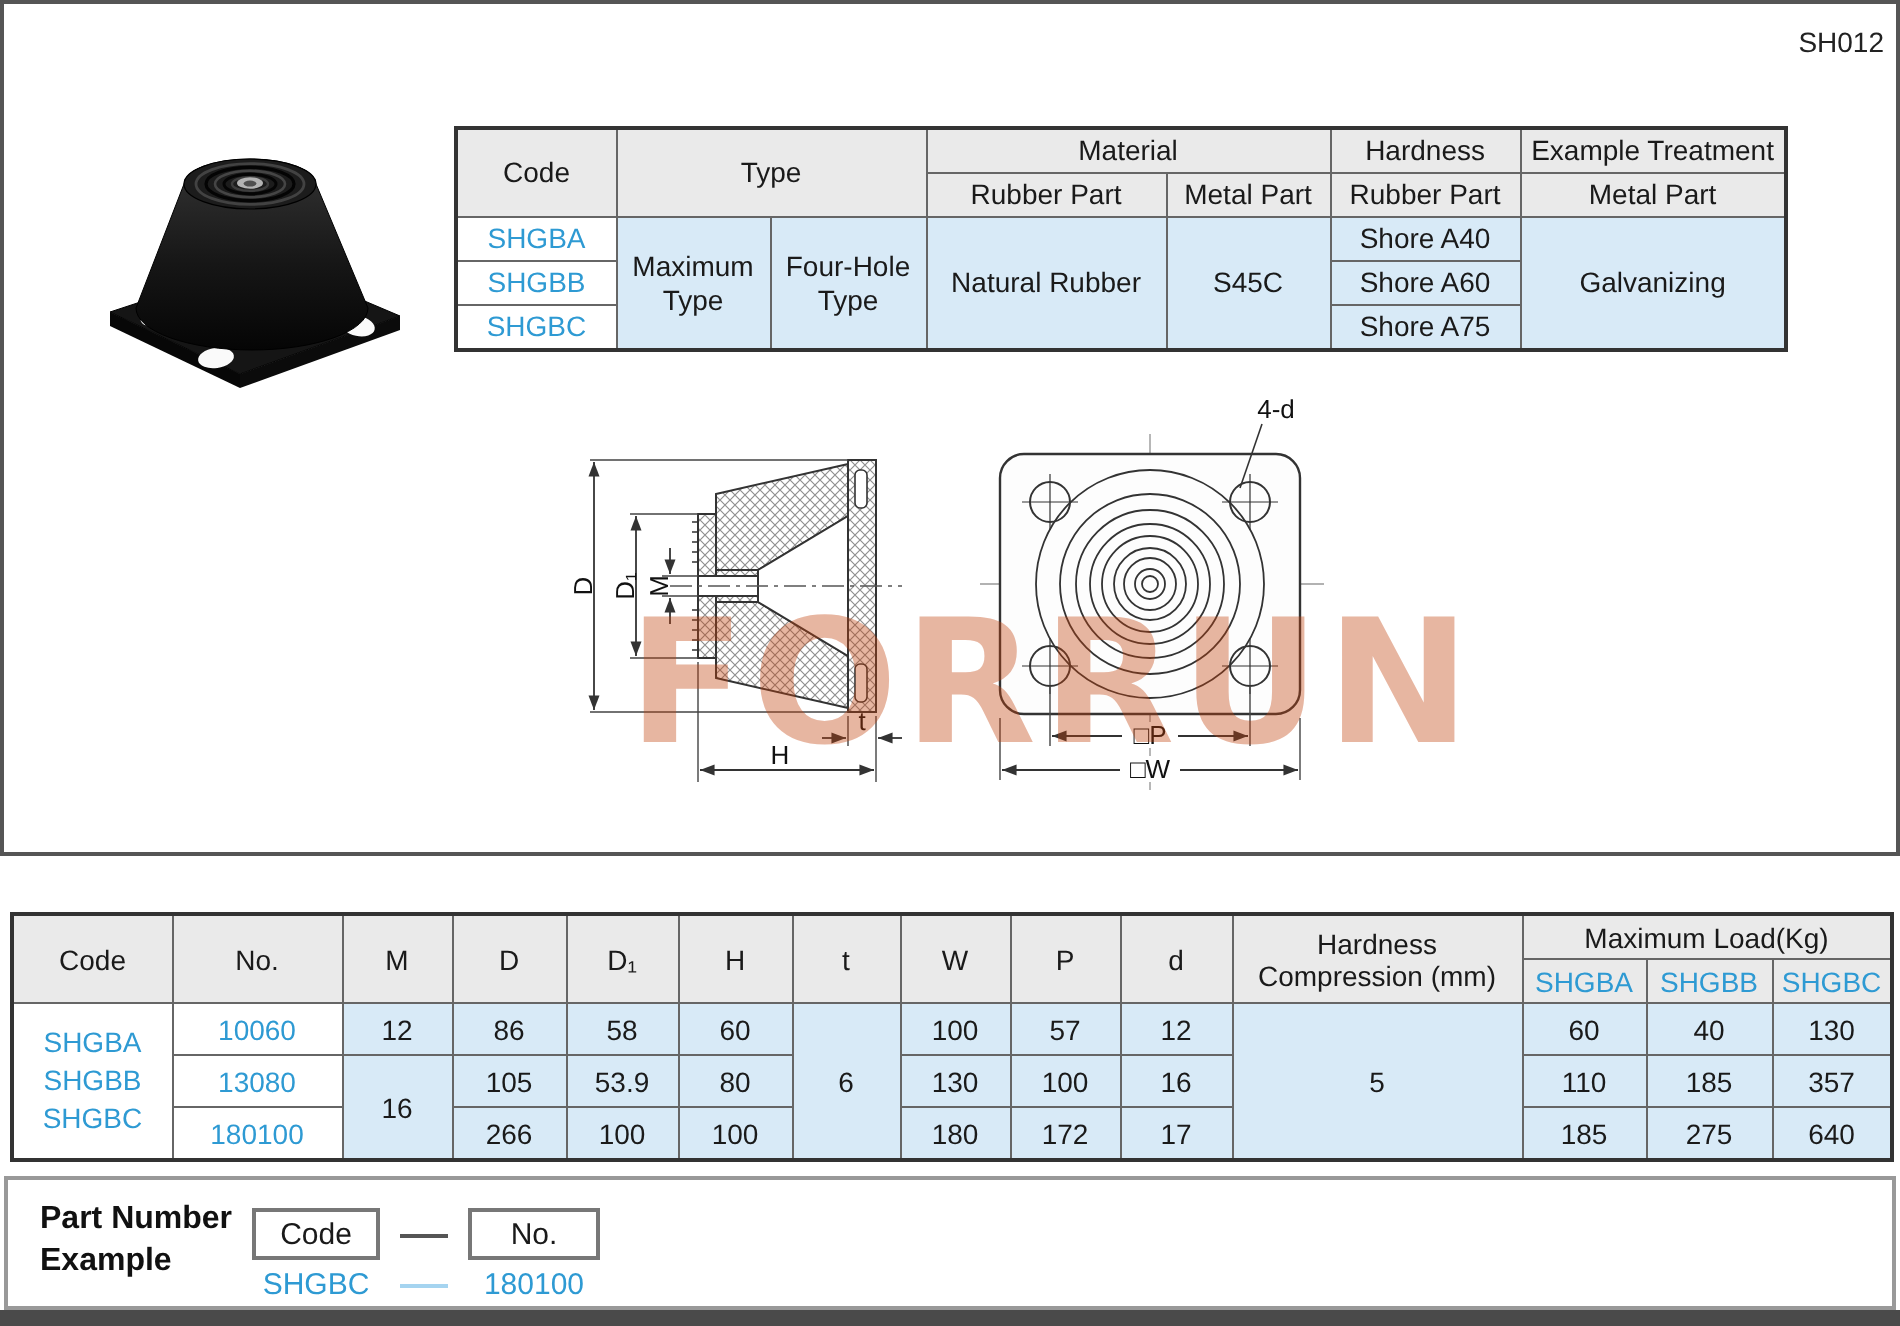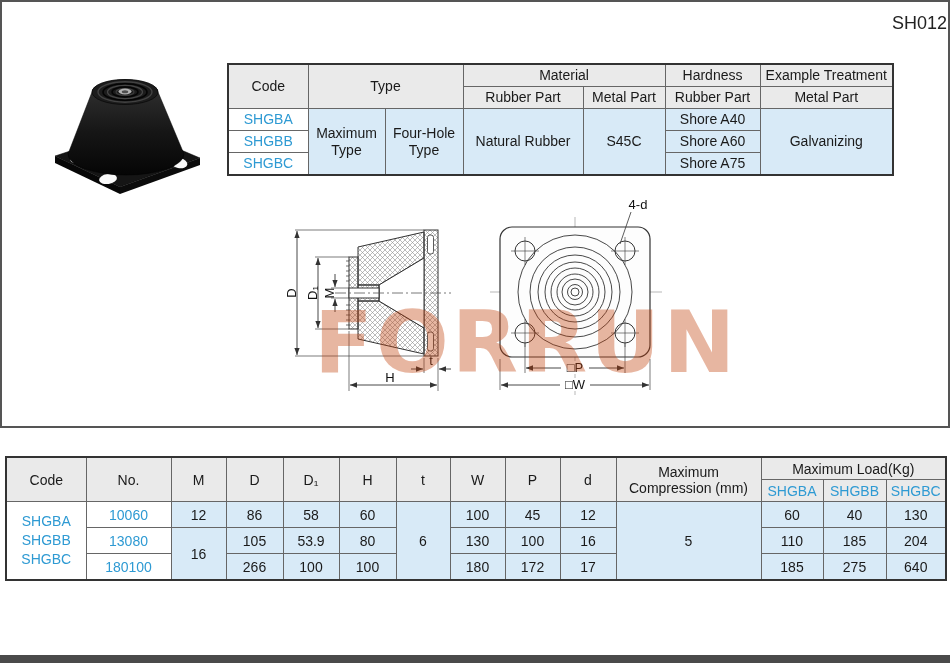--- a/index.html
+++ b/index.html
@@ -1,20 +1,20 @@
 <!DOCTYPE html>
 <html><head>
 <meta charset="utf-8">
 <style>
   html,body{margin:0;padding:0;background:#fff;}
   #stage{position:relative;width:950px;height:663px;background:#fff;overflow:hidden;
          font-family:"Liberation Sans","DejaVu Sans",sans-serif;color:#1a1a1a;}
   
   .upper-box{position:absolute;left:0;top:0;width:946px;height:424px;border:2px solid #555;background:#fff;}
-  .doc-code{position:absolute;left:890px;top:11px;width:50px;font-size:18px;color:#222;text-align:right;}
+  .doc-code{position:absolute;left:890px;top:11px;width:50px;font-size:14px;color:#222;text-align:right;}
   
   table{border-collapse:collapse;table-layout:fixed;font-size:14px;color:#1a1a1a;}
   td{border:1px solid #666;text-align:center;vertical-align:middle;padding:0 2px;overflow:hidden;}
   .spec{position:absolute;left:225px;top:61px;width:665px;border:2px solid #333;}
   .spec td{height:21px;line-height:17px;}
   .dims{position:absolute;left:5px;top:456px;width:940px;border:2px solid #333;}
   .dims td{height:21px;}
   .dims tr.body td{height:25px;}
   .hd{background:#EAEAEA;}
   .bl{background:#D8EAF7;}
@@ -234,71 +234,80 @@
       <td rowspan="2">Code</td>
       <td rowspan="2">No.</td>
       <td rowspan="2">M</td>
       <td rowspan="2">D</td>
       <td rowspan="2">D₁</td>
       <td rowspan="2">H</td>
       <td rowspan="2">t</td>
       <td rowspan="2">W</td>
       <td rowspan="2">P</td>
       <td rowspan="2">d</td>
-      <td rowspan="2">Maximum Compression (mm)</td>
+      <td rowspan="2">Hardness Compression (mm)</td>
       <td colspan="3">Maximum Load(Kg)</td>
     </tr>
     <tr class="hd">
       <td class="bluetext">SHGBA</td>
       <td class="bluetext">SHGBB</td>
       <td class="bluetext">SHGBC</td>
     </tr>
     <tr class="body">
       <td rowspan="3" class="codes">
         <span>SHGBA</span>
         <span>SHGBB</span>
         <span>SHGBC</span>
       </td>
       <td class="blue">10060</td>
       <td class="bl">12</td>
       <td class="bl">86</td>
       <td class="bl">58</td>
       <td class="bl">60</td>
       <td class="bl" rowspan="3">6</td>
       <td class="bl">100</td>
-      <td class="bl">45</td>
+      <td class="bl">57</td>
       <td class="bl">12</td>
       <td class="bl" rowspan="3">5</td>
       <td class="bl">60</td>
       <td class="bl">40</td>
       <td class="bl">130</td>
     </tr>
     <tr class="body">
       <td class="blue">13080</td>
       <td class="bl" rowspan="2">16</td>
       <td class="bl">105</td>
       <td class="bl">53.9</td>
       <td class="bl">80</td>
       <td class="bl">130</td>
       <td class="bl">100</td>
       <td class="bl">16</td>
       <td class="bl">110</td>
       <td class="bl">185</td>
-      <td class="bl">204</td>
+      <td class="bl">357</td>
     </tr>
     <tr class="body">
       <td class="blue">180100</td>
       <td class="bl">266</td>
       <td class="bl">100</td>
       <td class="bl">100</td>
       <td class="bl">180</td>
       <td class="bl">172</td>
       <td class="bl">17</td>
       <td class="bl">185</td>
       <td class="bl">275</td>
       <td class="bl">640</td>
     </tr>
   </tbody>
     </table>
 
+  <div class="pn-box">
+    <div class="pn-label">Part Number Example</div>
+    <div class="pn-field" style="left:122px;width:64px;">Code</div>
+    <div class="pn-dash" style="left:196px;top:27px;width:24px;"></div>
+    <div class="pn-field" style="left:230px;width:66px;">No.</div>
+    <div class="pn-val" style="left:122px;width:64px;">SHGBC</div>
+    <div class="pn-dash light" style="left:196px;top:52px;width:24px;"></div>
+    <div class="pn-val" style="left:230px;width:66px;">180100</div>
+  </div>
 
   <div class="bottom-bar"></div>
 </div>
 
 </body></html>

